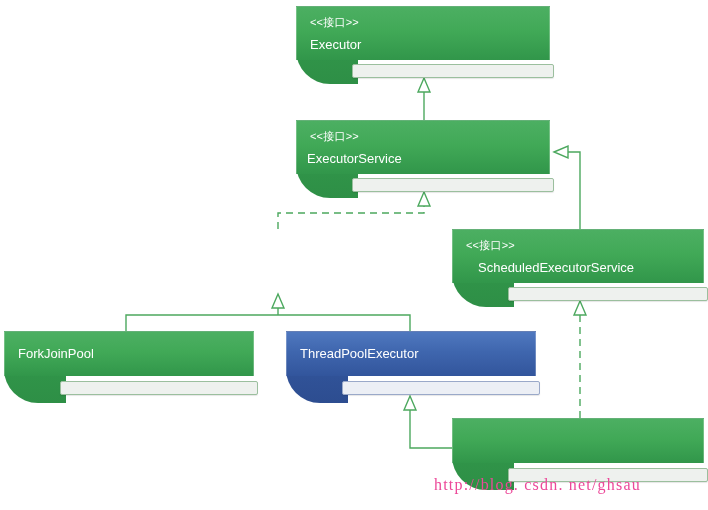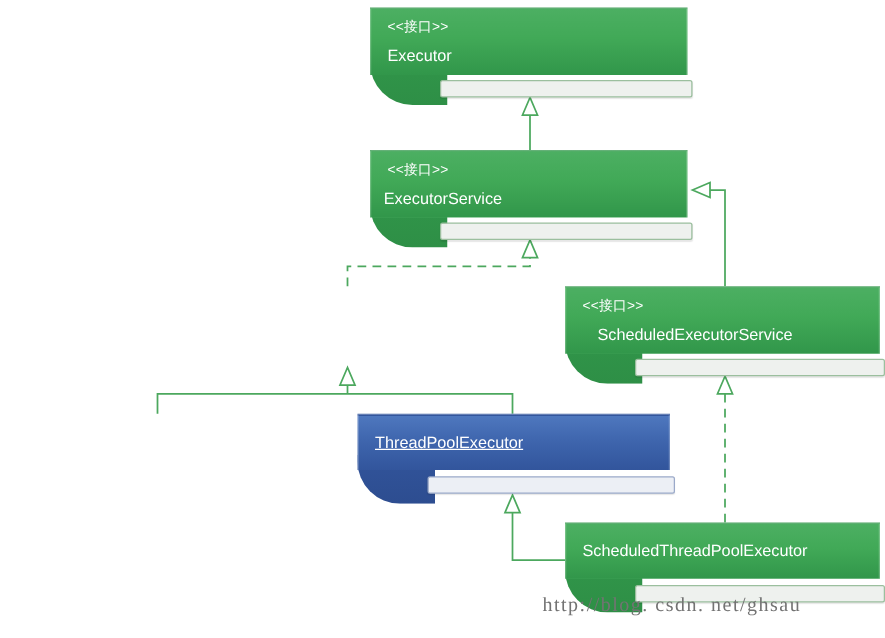--- a/index.html
+++ b/index.html
@@ -91,21 +91,21 @@
   }
   .node-title {
     position: absolute;
     color: #ffffff;
     font-size: 13px;
     line-height: 15px;
     white-space: nowrap;
   }
   .watermark {
     position: absolute;
-    color: #737373;
+    color: #ec4899;
     font-family: "Liberation Serif", "DejaVu Serif", serif;
     font-size: 16px;
     letter-spacing: 1.2px;
     white-space: nowrap;
     user-select: none;
   }
 </style>
 </head>
 <body>
 
@@ -169,34 +169,41 @@
   <div class="uml-node" style="left:452px; top:229px; width:252px; height:78px;">
     <div class="node-skirt green" style="top:40px; width:62px; height:38px;">
       <div class="skirt-fill"></div>
     </div>
     <div class="node-head green" style="width:252px; height:54px;"></div>
     <div class="node-stereo" style="left:14px; top:10px;">&lt;&lt;接口&gt;&gt;</div>
     <div class="node-title" style="left:26px; top:31px;">ScheduledExecutorService</div>
     <div class="node-bar green" style="left:56px; top:58px; width:200px; height:14px;"></div>
   </div>
 
+  <div class="uml-node" style="left:4px; top:331px; width:250px; height:72px;">
+    <div class="node-skirt green" style="top:33px; width:62px; height:39px;">
+      <div class="skirt-fill"></div>
+    </div>
+    <div class="node-head green" style="width:250px; height:45px;"></div>
+    <div class="node-title" style="left:14px; top:15px;">ForkJoinPool</div>
+    <div class="node-bar green" style="left:56px; top:50px; width:198px; height:14px;"></div>
+  </div>
 
   <div class="uml-node" style="left:286px; top:331px; width:250px; height:72px;">
     <div class="node-skirt blue" style="top:33px; width:62px; height:39px;">
       <div class="skirt-fill"></div>
     </div>
     <div class="node-head blue" style="width:250px; height:45px;"></div>
-    <div class="node-title" style="left:14px; top:15px;text-decoration:underline;">ThreadPoolExecutor</div>
+    <div class="node-title" style="left:14px; top:15px;">ThreadPoolExecutor</div>
     <div class="node-bar blue" style="left:56px; top:50px; width:198px; height:14px;"></div>
   </div>
 
   <div class="uml-node" style="left:452px; top:418px; width:252px; height:72px;">
     <div class="node-skirt green" style="top:33px; width:62px; height:39px;">
       <div class="skirt-fill"></div>
     </div>
     <div class="node-head green" style="width:252px; height:45px;"></div>
-    <div class="node-title" style="left:14px; top:15px;">ScheduledThreadPoolExecutor</div>
     <div class="node-bar green" style="left:56px; top:50px; width:200px; height:14px;"></div>
   </div>
 
   <div class="watermark" style="left:434px; top:476px;">http://blog. csdn. net/ghsau</div>
 
 </div>
 
 </body></html>

